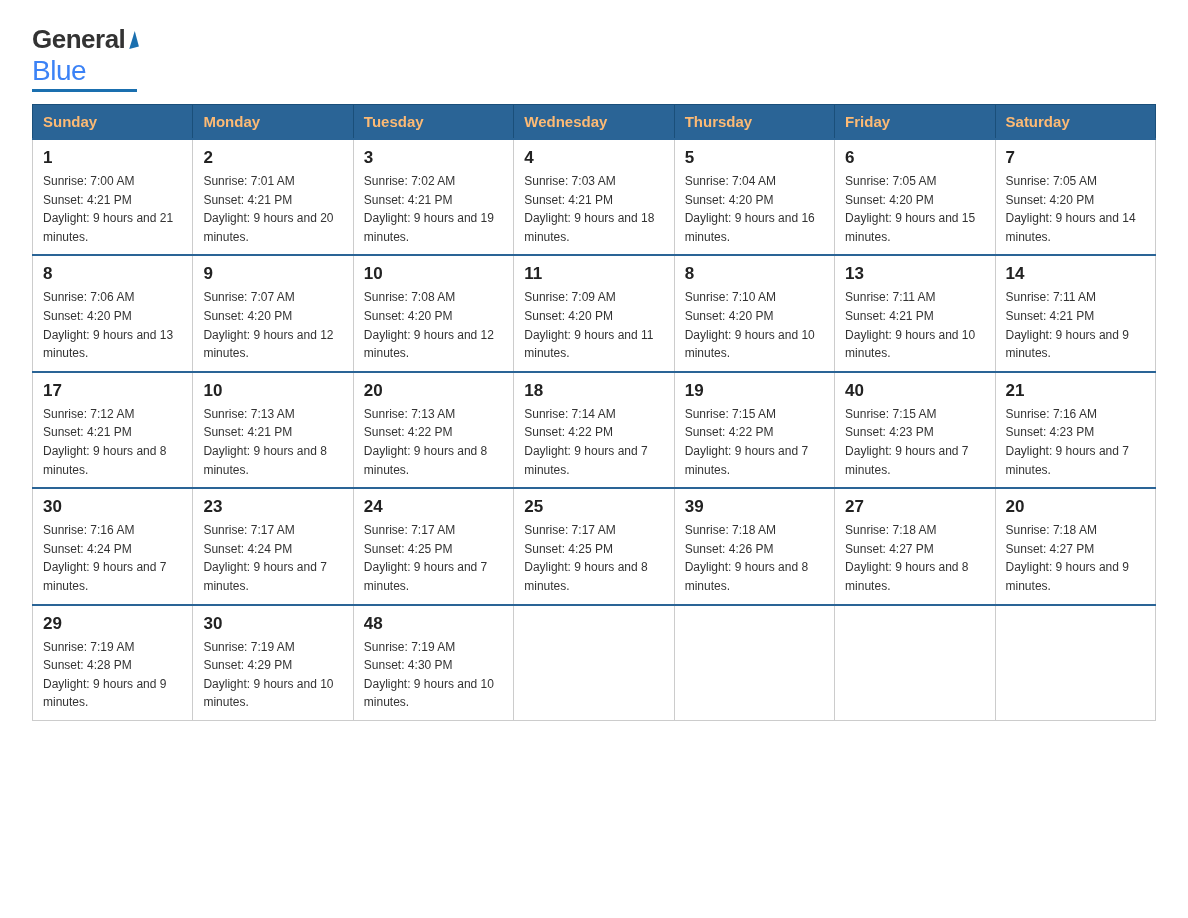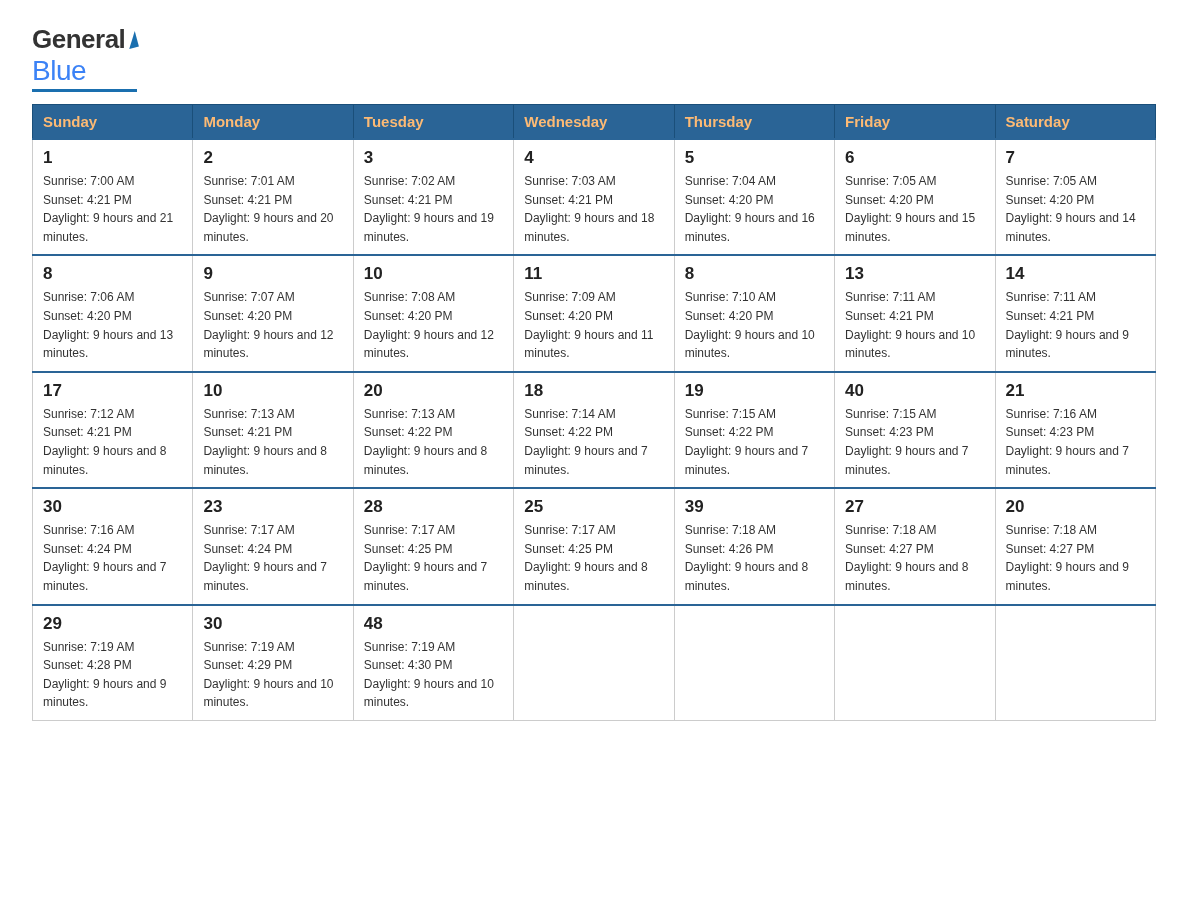--- a/index.html
+++ b/index.html
@@ -227,21 +227,21 @@
       <tr>
         <td>
           <div class="day-number">30</div>
           <div class="day-info">Sunrise: 7:16 AM<br>Sunset: 4:24 PM<br>Daylight: 9 hours and 7 minutes.</div>
         </td>
         <td>
           <div class="day-number">23</div>
           <div class="day-info">Sunrise: 7:17 AM<br>Sunset: 4:24 PM<br>Daylight: 9 hours and 7 minutes.</div>
         </td>
         <td>
-          <div class="day-number">28</div>
+          <div class="day-number">24</div>
           <div class="day-info">Sunrise: 7:17 AM<br>Sunset: 4:25 PM<br>Daylight: 9 hours and 7 minutes.</div>
         </td>
         <td>
           <div class="day-number">25</div>
           <div class="day-info">Sunrise: 7:17 AM<br>Sunset: 4:25 PM<br>Daylight: 9 hours and 8 minutes.</div>
         </td>
         <td>
           <div class="day-number">39</div>
           <div class="day-info">Sunrise: 7:18 AM<br>Sunset: 4:26 PM<br>Daylight: 9 hours and 8 minutes.</div>
         </td>

